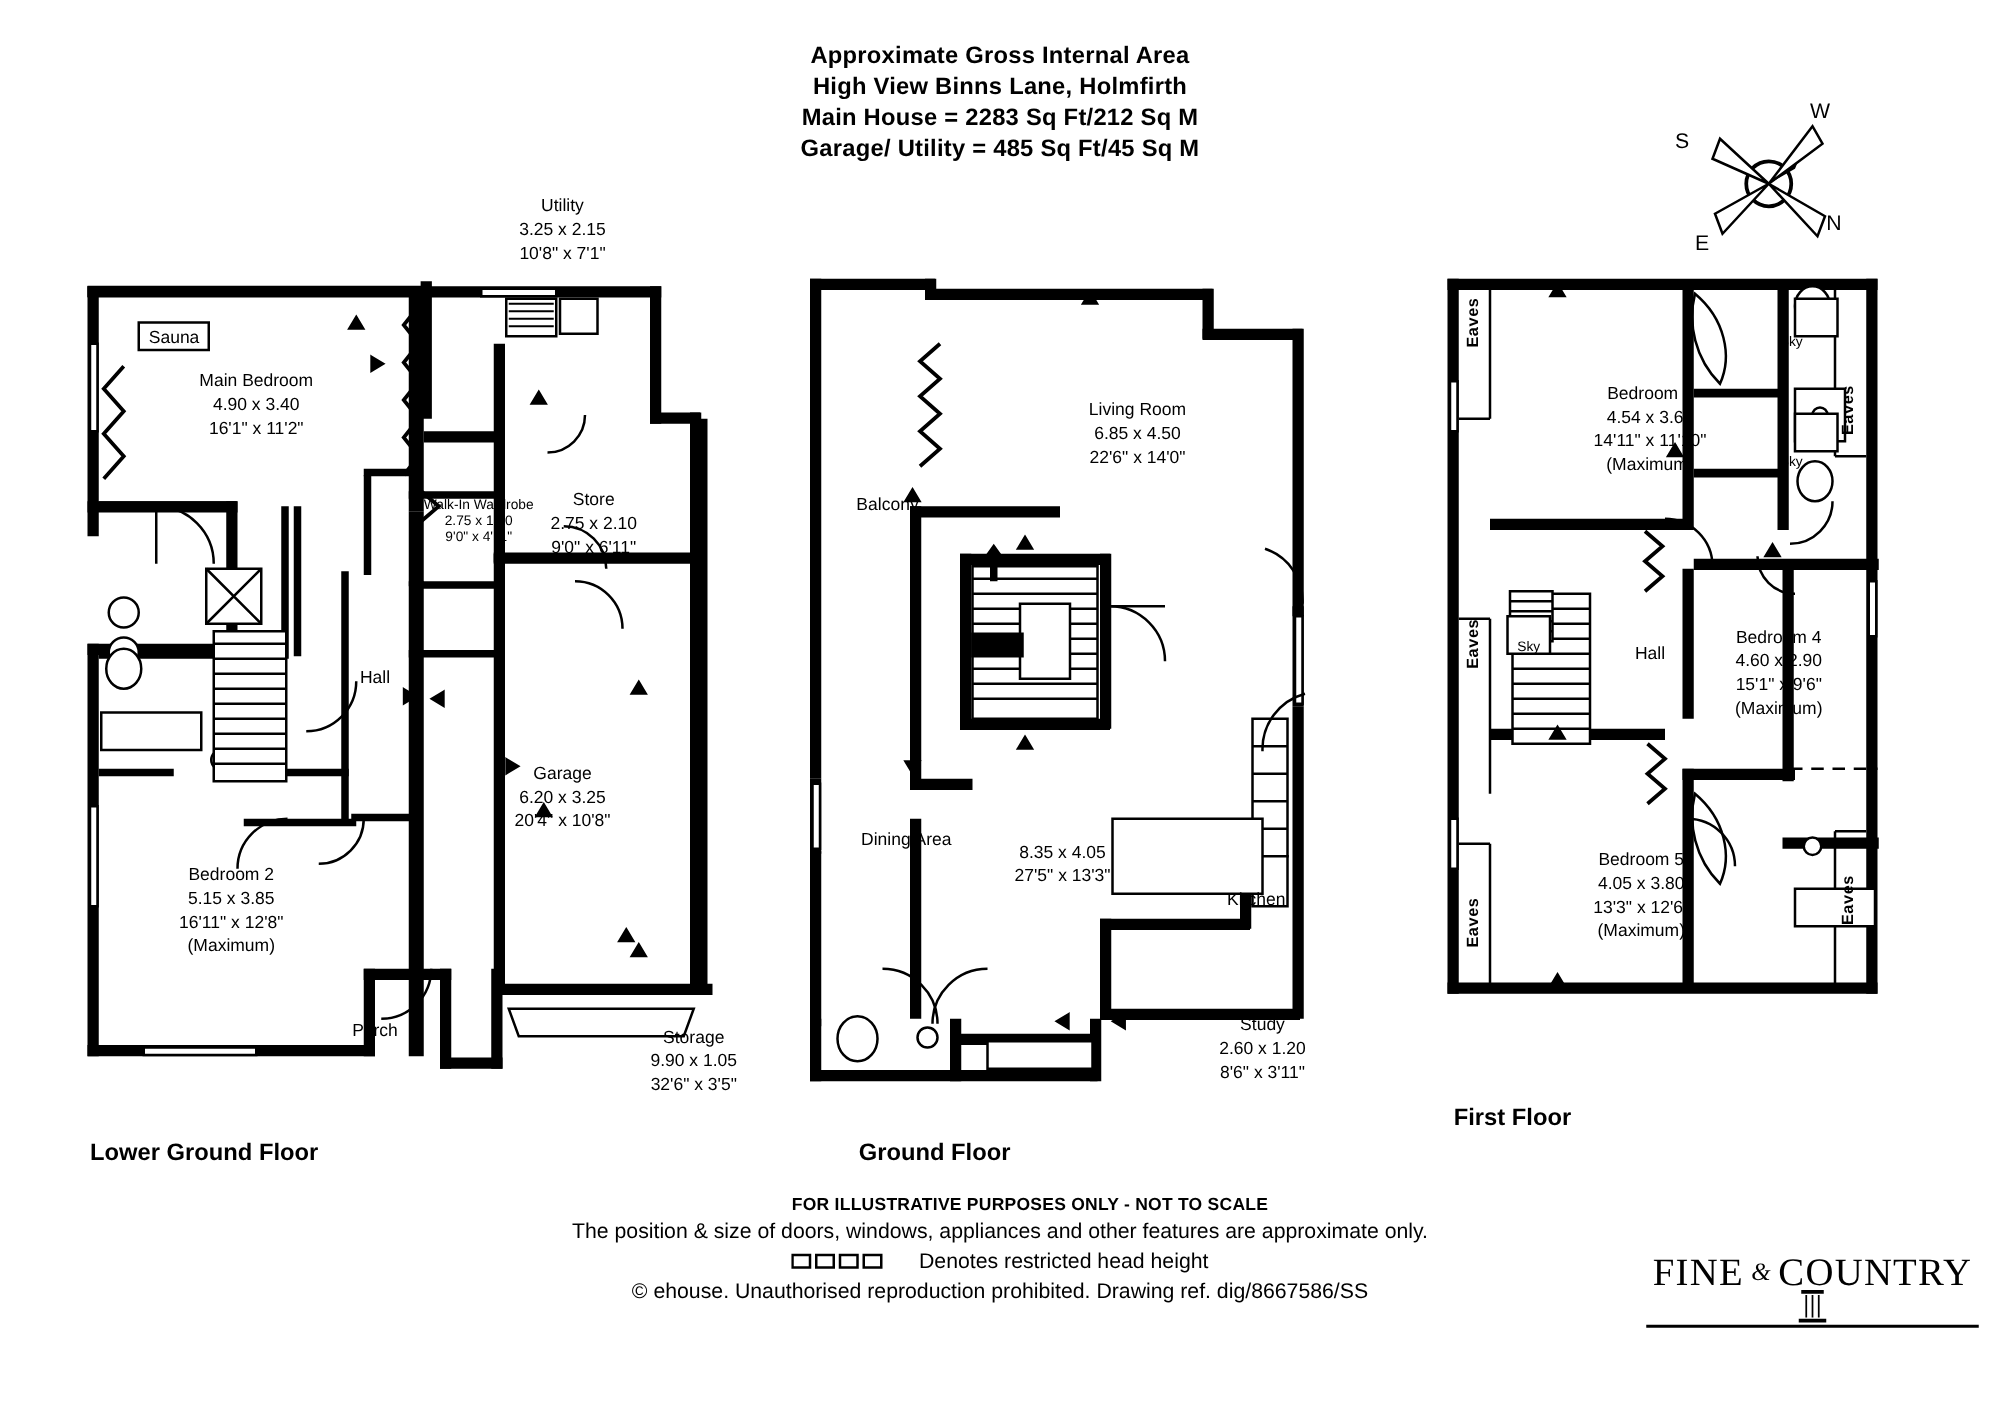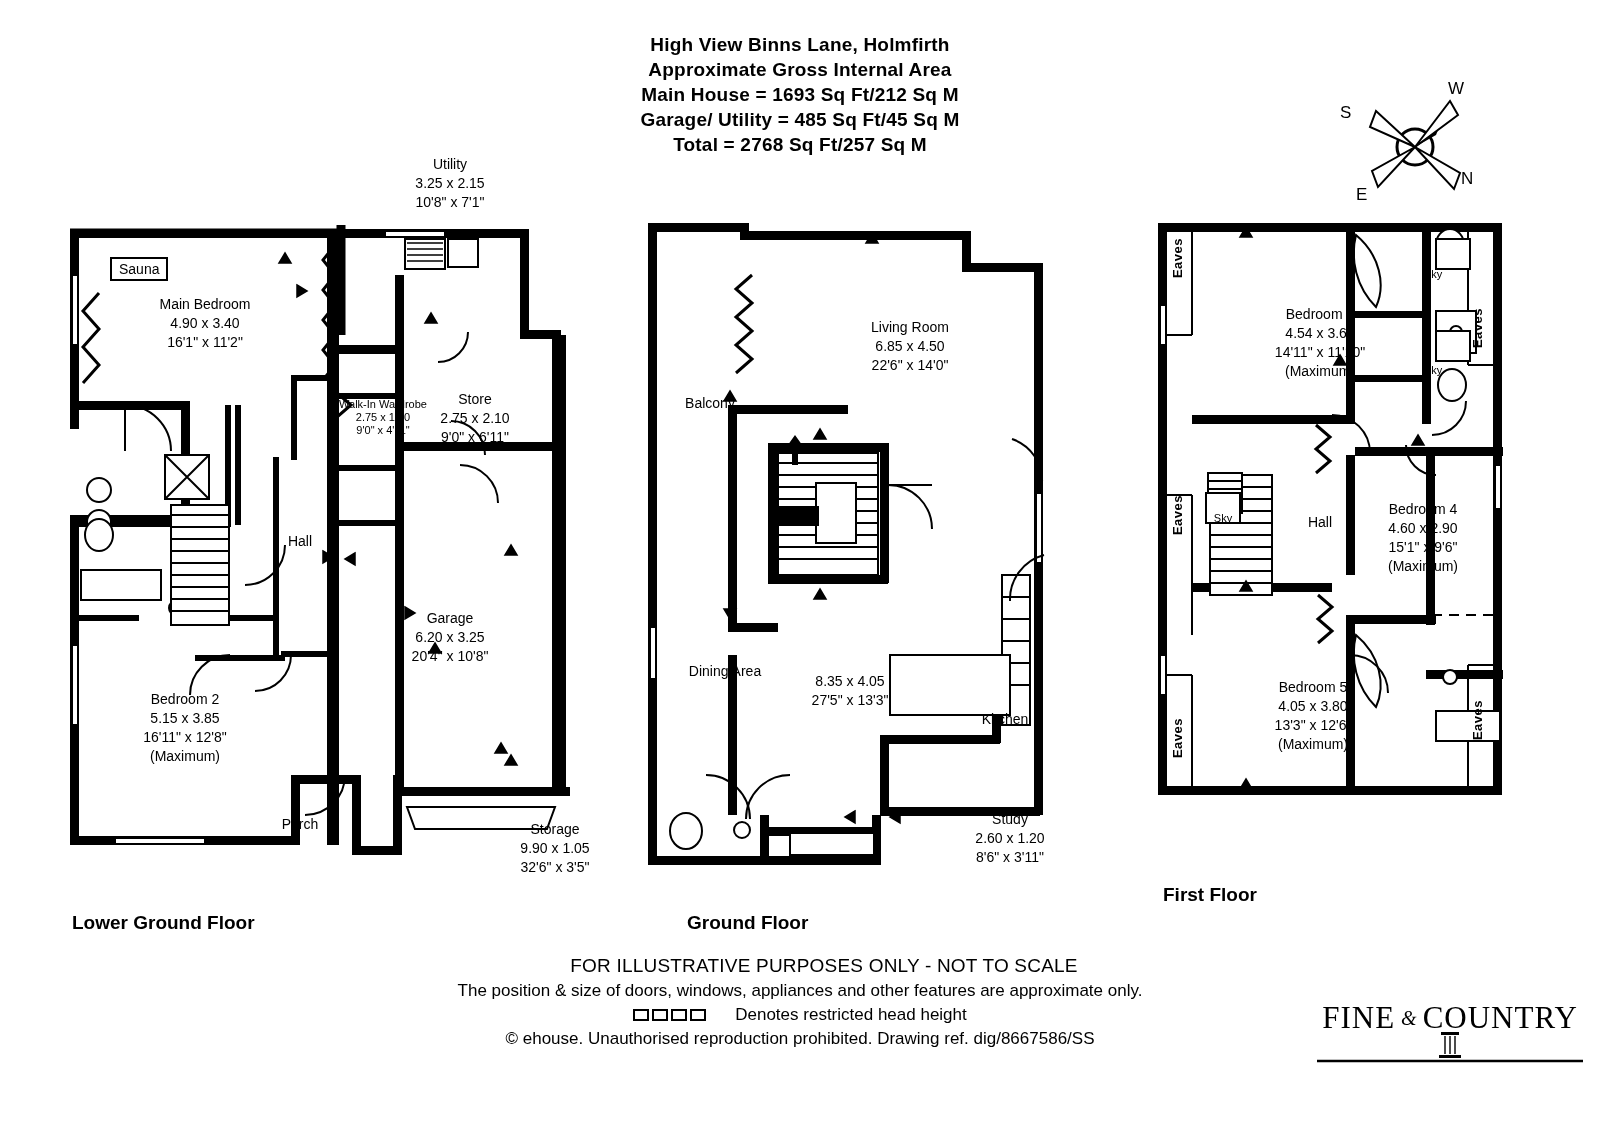--- a/index.html
+++ b/index.html
@@ -11,37 +11,36 @@
   #title-block{left:0;top:32px;width:1600px;text-align:center;}
   #title-block div{font-weight:bold;font-size:19px;line-height:25px;letter-spacing:.2px;}
   .label{text-align:center;font-size:14px;line-height:19px;}
   .small{font-size:11px;line-height:13px;text-align:center;}
   .floorname{font-weight:bold;font-size:19px;}
   .eaves{font-size:13px;font-weight:bold;writing-mode:vertical-rl;transform:rotate(180deg);letter-spacing:.5px;}
   .sky{font-size:11px;font-weight:normal;text-align:center;}
   .boxlbl{border:2px solid #000;padding:2px 7px;font-size:14px;background:#fff;}
   svg{display:block;}
   #footer{left:0;top:955px;width:1600px;text-align:center;}
-  #footer .f1{font-weight:normal;font-size:19px;letter-spacing:.2px;padding-left:48px;}
+  #footer .f1{font-weight:bold;font-size:14px;letter-spacing:.2px;padding-left:48px;}
   #footer .f2{font-size:17px;margin-top:4px;}
   #footer .f3{font-size:17px;margin-top:4px;}
   #footer .f4{font-size:17px;margin-top:4px;}
   #logo{position:absolute;right:15px;top:1000px;width:270px;text-align:right;}
   #logo .ln{font-family:"Liberation Serif", serif;font-size:31px;letter-spacing:1px;}
   #logo .amp{font-family:"Liberation Serif", serif;font-style:italic;font-size:20px;}
 </style>
 </head>
 <body>
 
 <div id="title-block" class="abs">
+  <div>Approximate Gross Internal Area</div>
   <div>High View Binns Lane, Holmfirth</div>
-  <div>Approximate Gross Internal Area</div>
-  <div>Main House = 1693 Sq Ft/212 Sq M</div>
+  <div>Main House = 2283 Sq Ft/212 Sq M</div>
   <div>Garage/ Utility = 485 Sq Ft/45 Sq M</div>
-  <div>Total = 2768 Sq Ft/257 Sq M</div>
 </div>
 
 <div class="abs" style="left:1330px;top:85px;width:170px;height:140px;">
   <svg width="170" height="140" viewBox="0 0 170 140">
     <circle cx="85" cy="62" r="18" fill="none" stroke="#000" stroke-width="3"></circle>
     <polygon points="85,62 120,16 106,50" fill="#000"></polygon>
     <polygon points="85,62 120,16 128,30" fill="#fff" stroke="#000" stroke-width="2"></polygon>
     <polygon points="85,62 46,26 66,48" fill="#000"></polygon>
     <polygon points="85,62 46,26 40,42" fill="#fff" stroke="#000" stroke-width="2"></polygon>
     <polygon points="85,62 124,104 104,80" fill="#000"></polygon>

